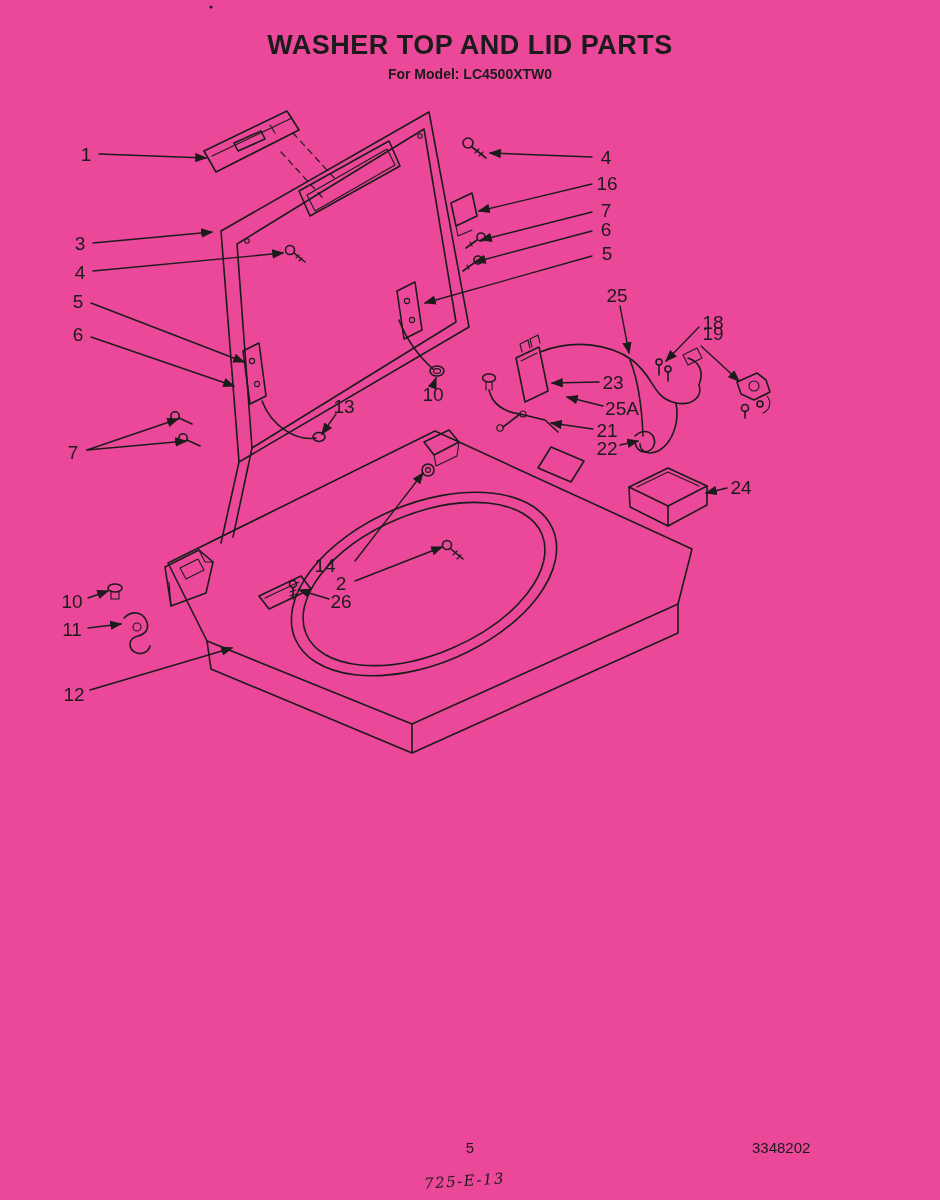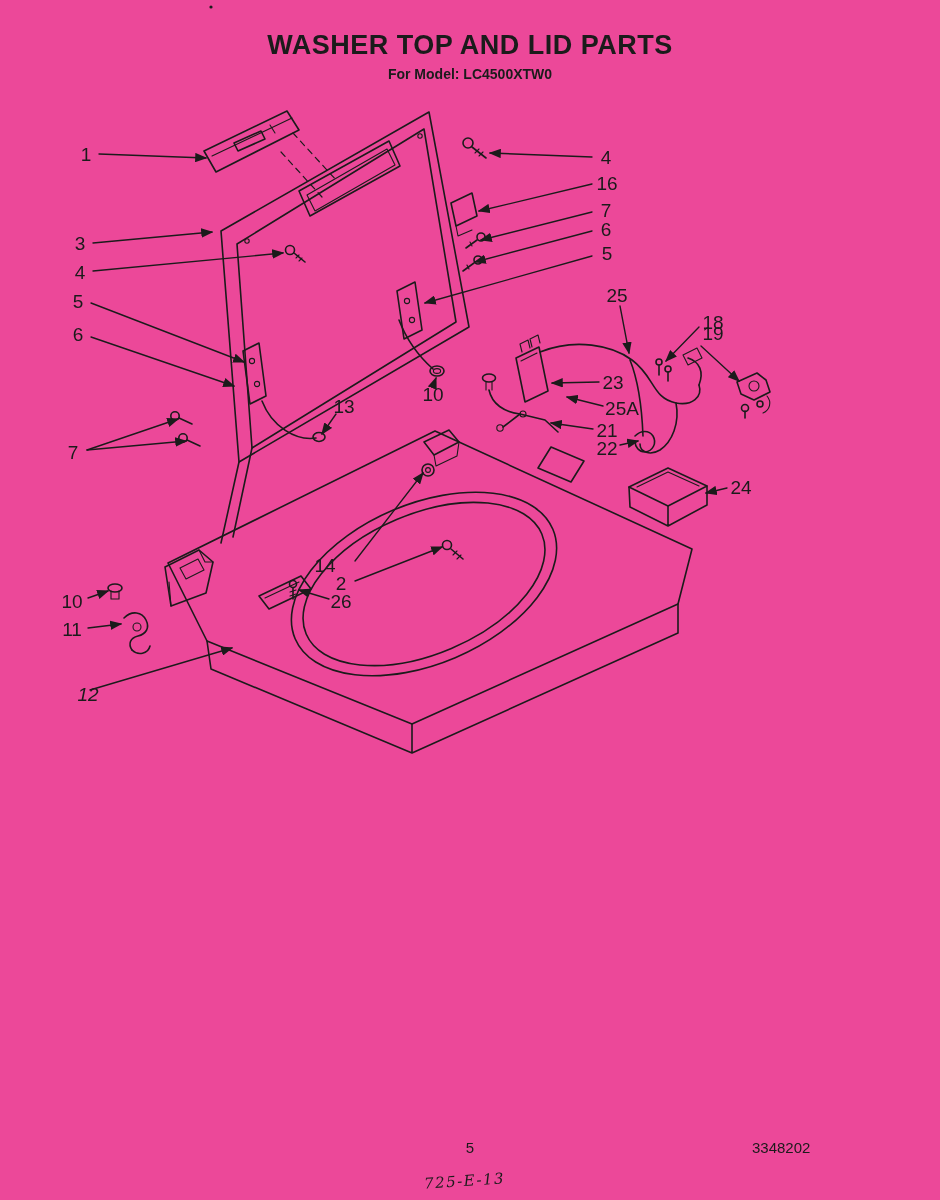--- a/index.html
+++ b/index.html
@@ -213,21 +213,21 @@
   <div id="docnum" class="foot">3348202</div>
   <div id="handnote" class="foot">725-E-13</div>
 <div class="callout" style="left: 86px; top: 154px;">1</div>
     <div class="callout" style="left: 80px; top: 243px;">3</div>
     <div class="callout" style="left: 80px; top: 272px;">4</div>
     <div class="callout" style="left: 78px; top: 301px;">5</div>
     <div class="callout" style="left: 78px; top: 334px;">6</div>
     <div class="callout" style="left: 73px; top: 452px;">7</div>
     <div class="callout" style="left: 72px; top: 601px;">10</div>
     <div class="callout" style="left: 72px; top: 629px; text-align: center;">11</div>
-    <div class="callout" style="left: 88px; top: 694px; font-style: italic;">12</div>
+    <div class="callout" style="left: 74px; top: 694px;">12</div>
     <div class="callout" style="left: 344px; top: 406px;">13</div>
     <div class="callout" style="left: 433px; top: 394px;">10</div>
     <div class="callout" style="left: 325px; top: 565px;">14</div>
     <div class="callout" style="left: 341px; top: 583px;">2</div>
     <div class="callout" style="left: 341px; top: 601px;">26</div>
     <div class="callout" style="left: 606px; top: 157px;">4</div>
     <div class="callout" style="left: 607px; top: 183px;">16</div>
     <div class="callout" style="left: 606px; top: 210px;">7</div>
     <div class="callout" style="left: 606px; top: 229px;">6</div>
     <div class="callout" style="left: 607px; top: 253px;">5</div>

